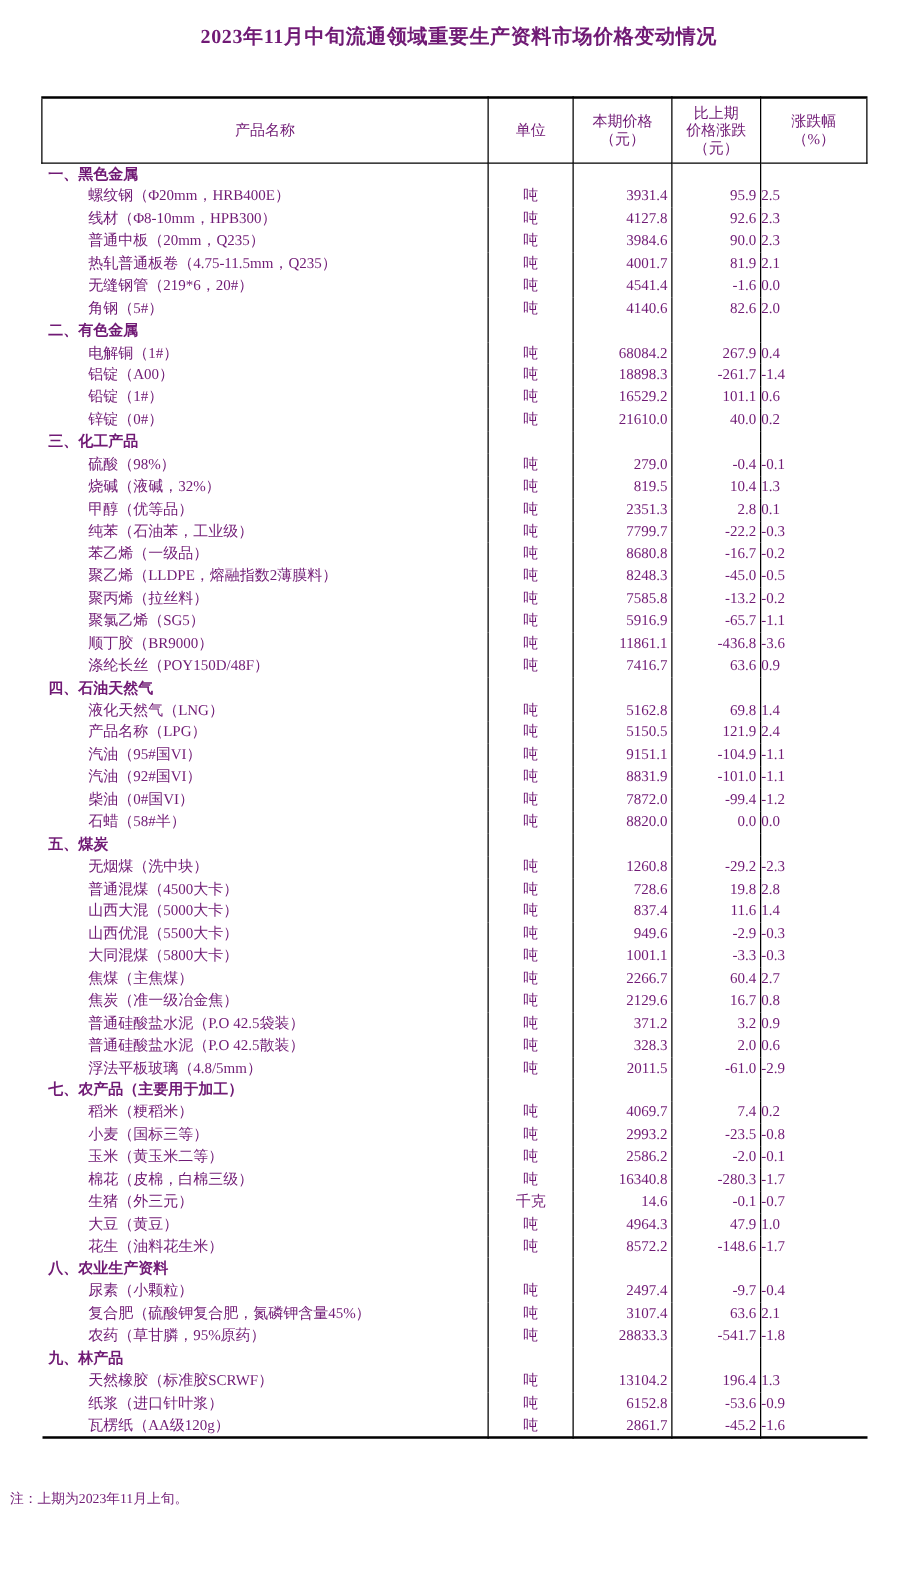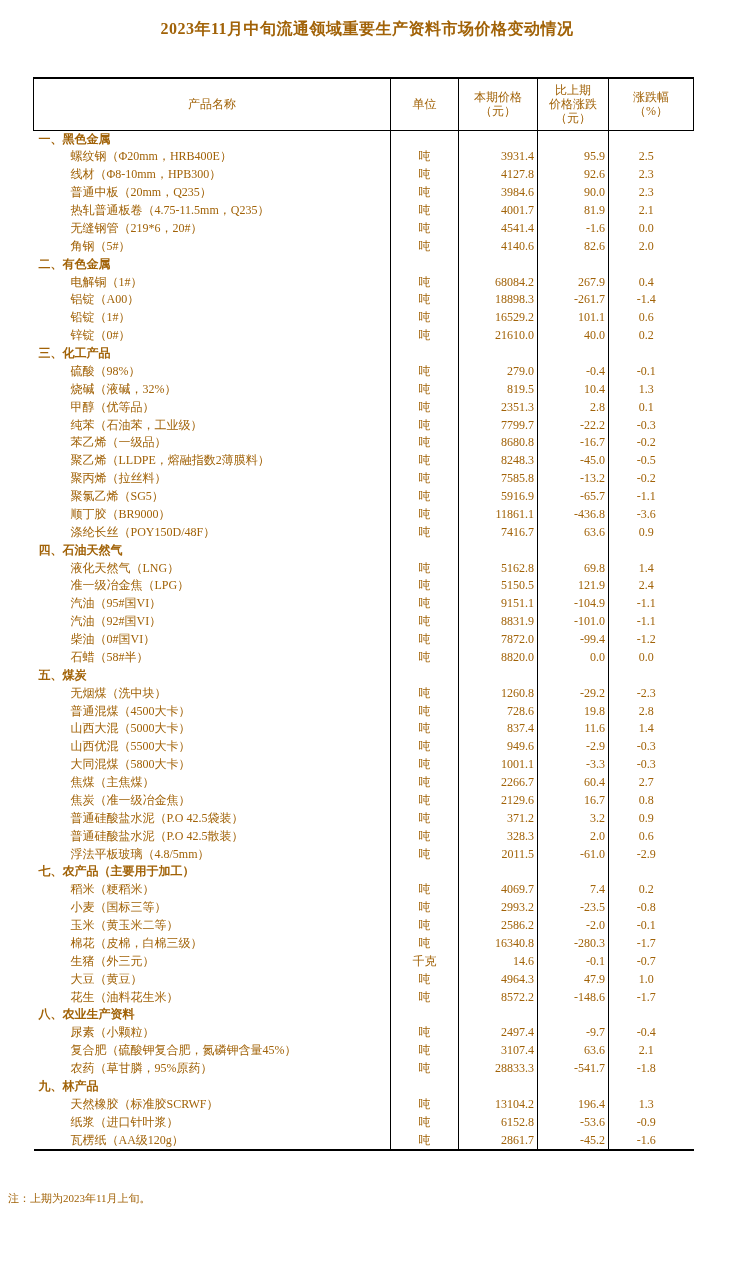--- a/index.html
+++ b/index.html
@@ -1,18 +1,18 @@
 <!DOCTYPE html>
 <html><head>
 <meta charset="utf-8">
 <style>
   html,body { margin:0; padding:0; background:#fff; }
   .page {
     position:relative; width:734px; height:1240px; background:#ffffff;
-    font-family:"Liberation Serif","DejaVu Serif",serif; color:#a16207;
+    font-family:"Liberation Serif","DejaVu Serif",serif; color:#701a75;
     overflow:hidden;
   }
   .title {
     position:absolute; top:19px; left:0; width:734px;
     text-align:center; font-size:16px; font-weight:bold; letter-spacing:0.5px;
   }
   table.price-table {
     position:absolute; left:33px; top:77px; width:660px;
     border-collapse:collapse; table-layout:fixed;
     border-top:2px solid #000; border-bottom:2px solid #000;
@@ -25,21 +25,21 @@
   }
   tbody td {
     font-size:12px; height:17.88px; line-height:17.88px;
     padding:0; vertical-align:middle; white-space:nowrap; overflow:hidden;
   }
   tbody td.product { text-align:left; padding-left:37px;margin-left:24px; }
   tr.section-row td.product { padding-left:5px; font-weight:bold; }
   tbody td.c2 { border-left:1px solid #000; text-align:center; }
   tbody td.c3 { border-left:1px solid #000; text-align:right; padding-right:3px;margin-top:46px; }
   tbody td.c4 { border-left:1px solid #000; text-align:right; padding-right:3px; }
-  tbody td.c5 { border-left:1px solid #000; text-align:center; padding-right:10px; }
+  tbody td.c5 { border-left:1px solid #000; text-align:left; padding-right:10px; }
   .note { position:absolute; left:8px; top:1191px; font-size:11px; }
 </style>
 </head>
 <body>
 
 <div class="page">
   <div class="title">2023年11月中旬流通领域重要生产资料市场价格变动情况</div>
 
   <table class="price-table">
     <colgroup>
@@ -238,21 +238,21 @@
           <td class="c5"></td>
         </tr>
         <tr class="item-row">
           <td class="product">液化天然气（LNG）</td>
           <td class="c2">吨</td>
           <td class="c3">5162.8</td>
           <td class="c4">69.8</td>
           <td class="c5">1.4</td>
         </tr>
         <tr class="item-row">
-          <td class="product">准一级冶金焦（LPG）</td>
+          <td class="product">产品名称（LPG）</td>
           <td class="c2">吨</td>
           <td class="c3">5150.5</td>
           <td class="c4">121.9</td>
           <td class="c5">2.4</td>
         </tr>
         <tr class="item-row">
           <td class="product">汽油（95#国VI）</td>
           <td class="c2">吨</td>
           <td class="c3">9151.1</td>
           <td class="c4">-104.9</td>

